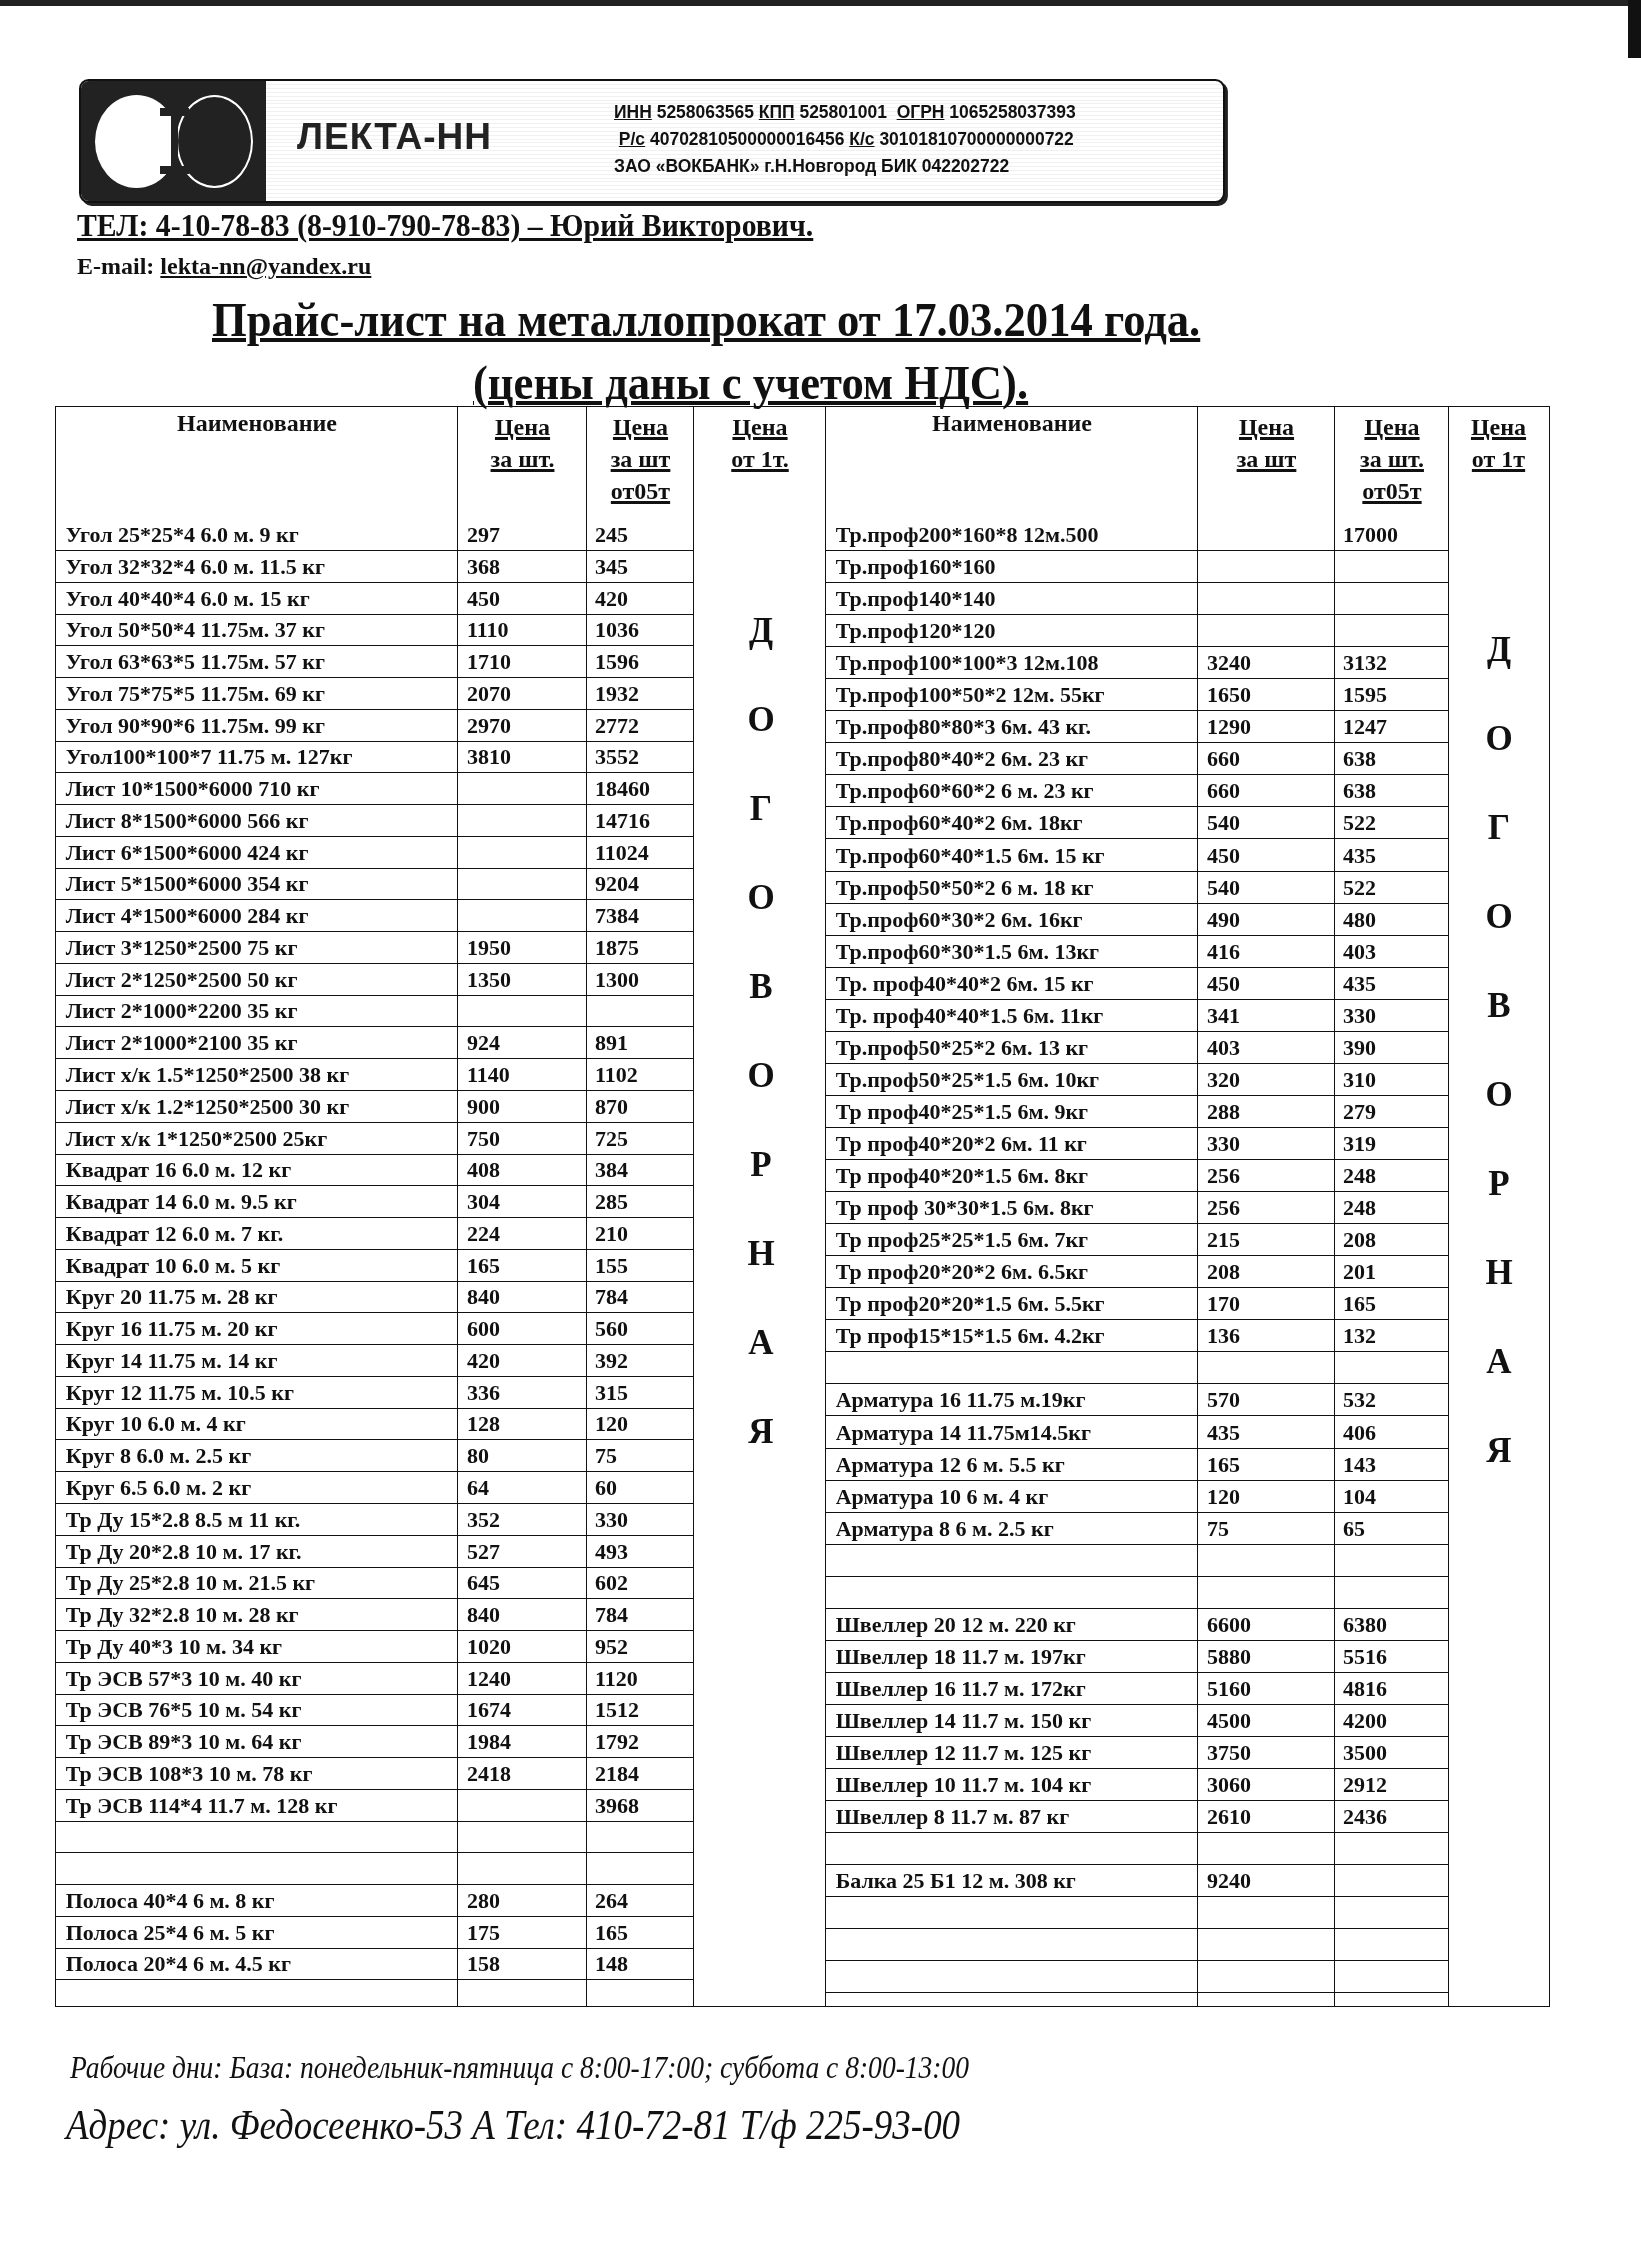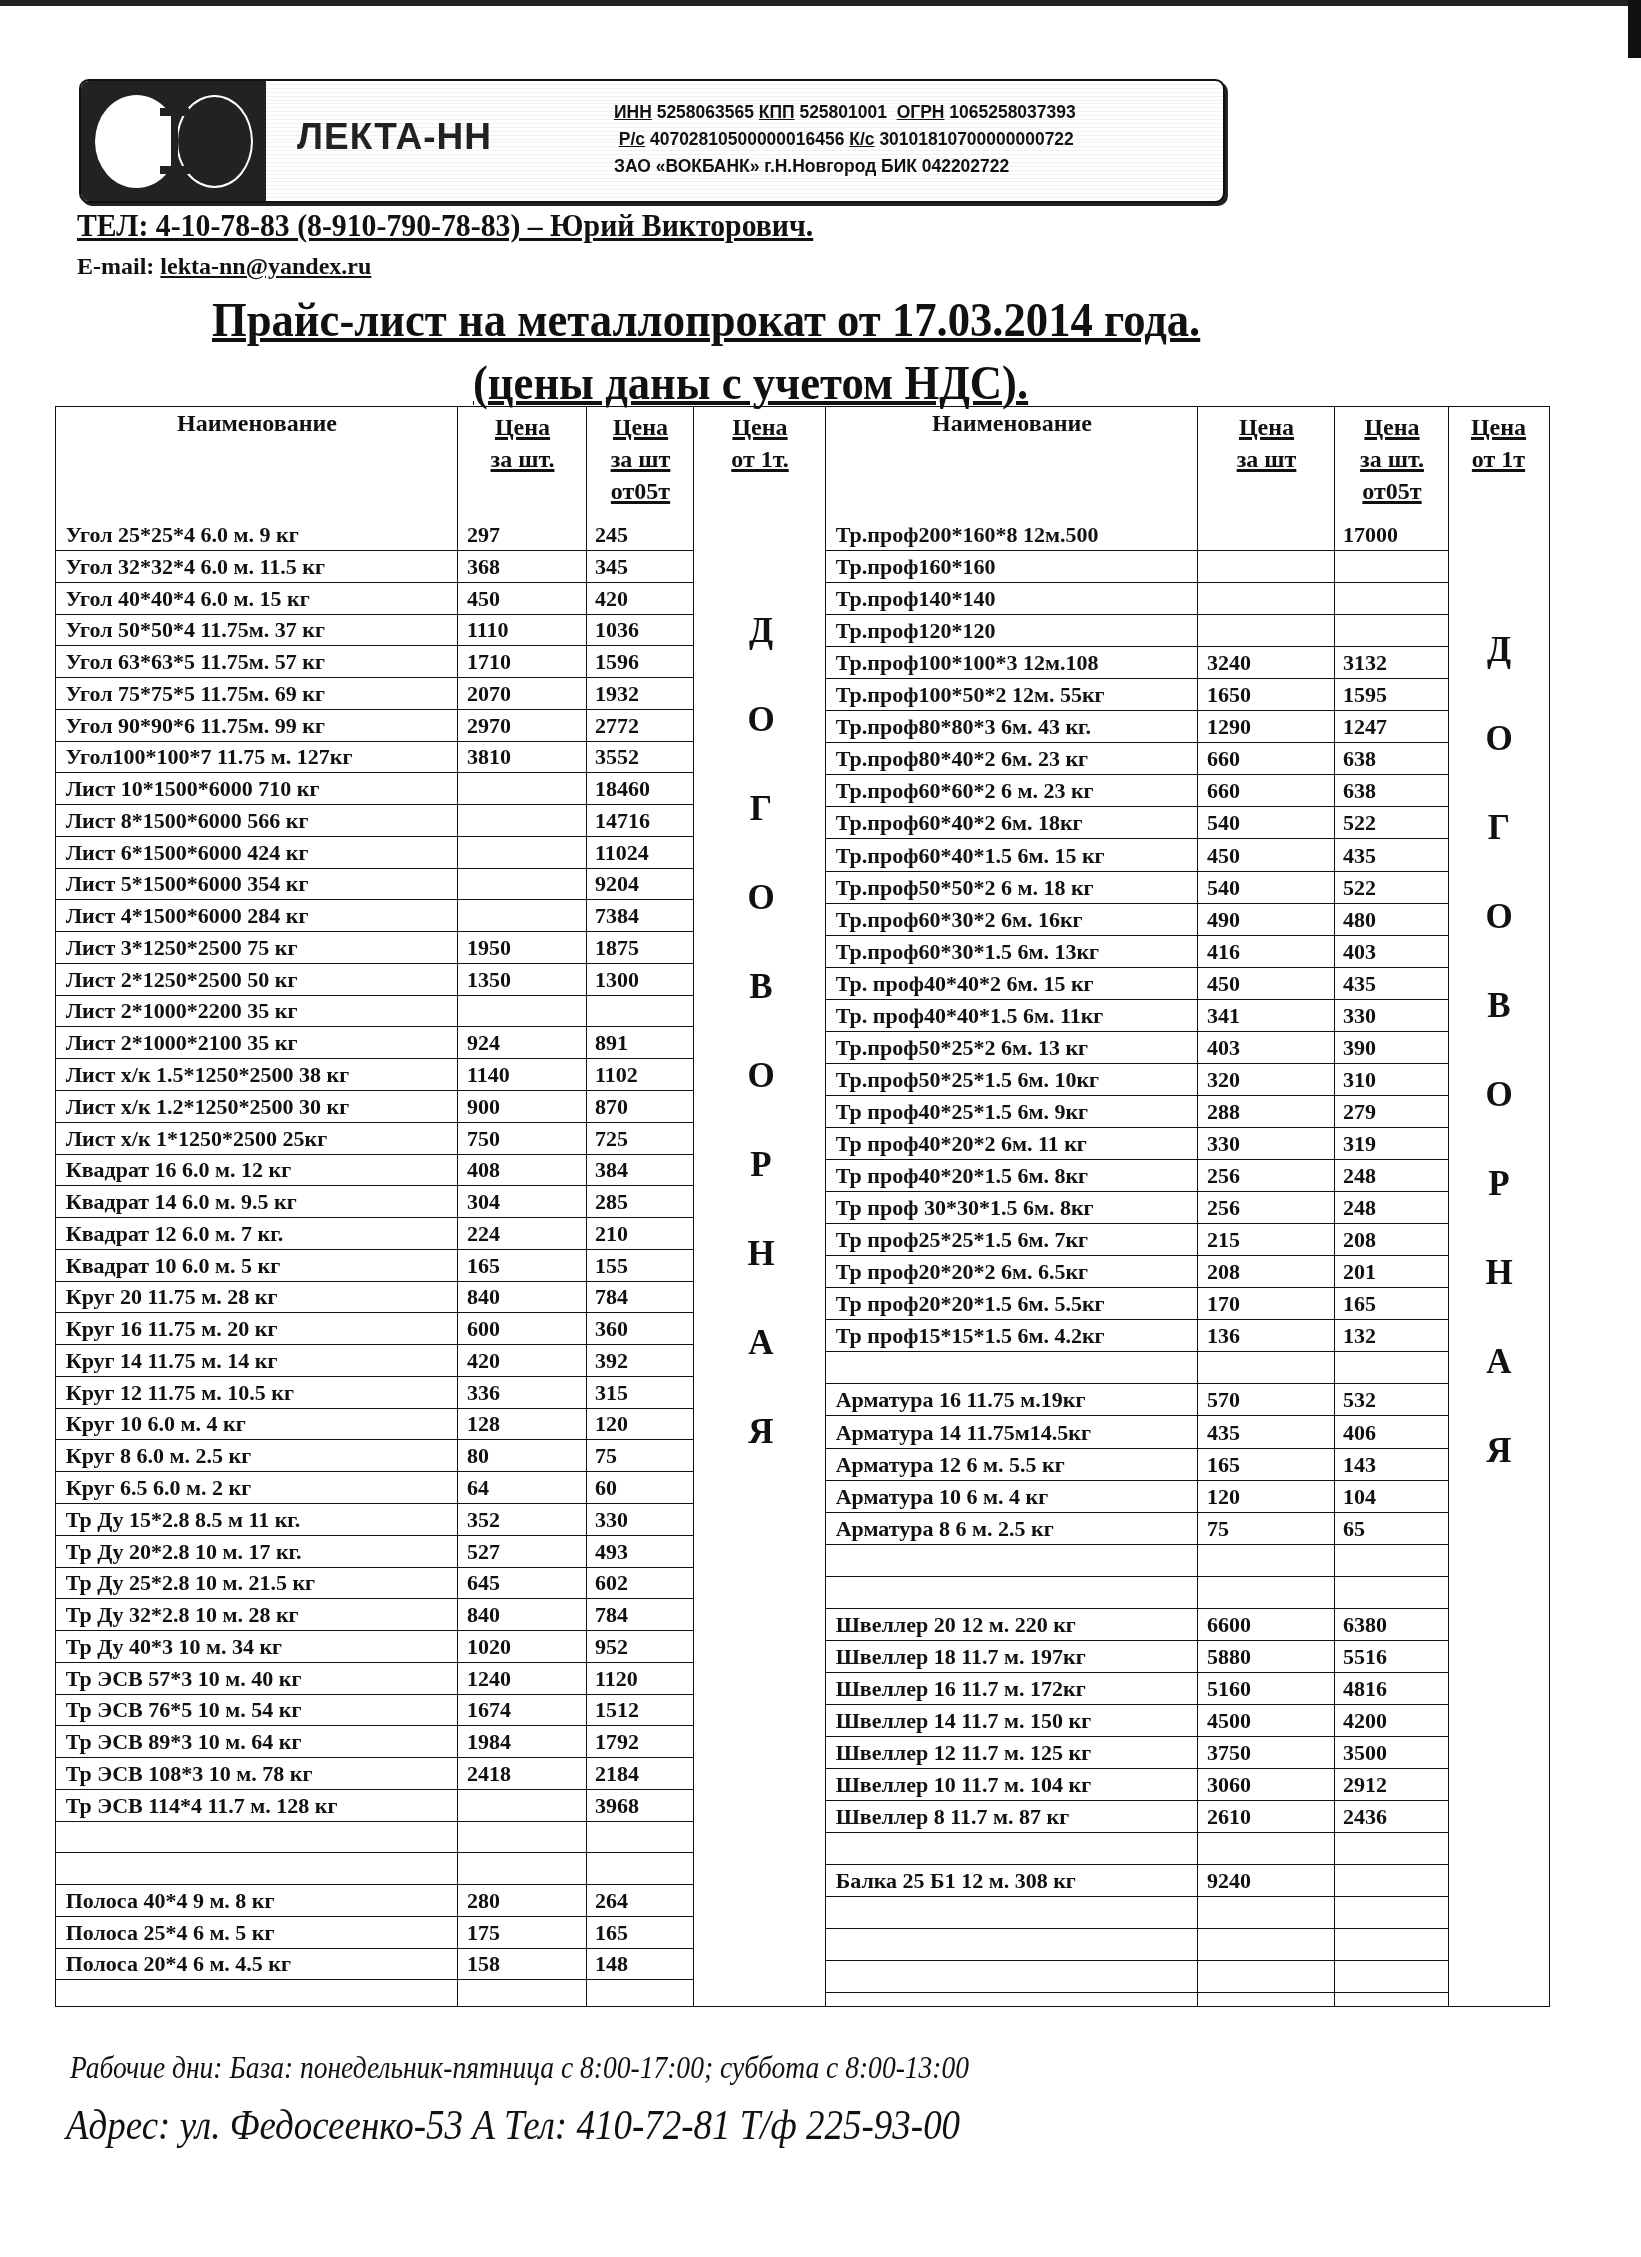--- a/index.html
+++ b/index.html
@@ -231,21 +231,21 @@
         <span style="left: 539px;">155</span>
       </div>
       <div class="row" style="top: 762px; width: 638px; height: 32px; line-height: 32px;">
         <span style="left: 9.7px;">Круг 20 11.75 м. 28 кг</span>
         <span style="left: 411px;">840</span>
         <span style="left: 539px;">784</span>
       </div>
       <div class="row" style="top: 794px; width: 638px; height: 32px; line-height: 32px;">
         <span style="left: 9.7px;">Круг 16  11.75 м. 20 кг</span>
         <span style="left: 411px;">600</span>
-        <span style="left: 539px;">360</span>
+        <span style="left: 539px;">560</span>
       </div>
       <div class="row" style="top: 826px; width: 638px; height: 32px; line-height: 32px;">
         <span style="left: 9.7px;">Круг 14  11.75 м. 14 кг</span>
         <span style="left: 411px;">420</span>
         <span style="left: 539px;">392</span>
       </div>
       <div class="row" style="top: 858px; width: 638px; height: 32px; line-height: 32px;">
         <span style="left: 9.7px;">Круг 12 11.75 м. 10.5 кг</span>
         <span style="left: 411px;">336</span>
         <span style="left: 539px;">315</span>
@@ -319,21 +319,21 @@
         <span style="left: 9.7px;"></span>
         <span style="left: 411px;"></span>
         <span style="left: 539px;"></span>
       </div>
       <div class="row" style="top: 1334px; width: 638px; height: 32px; line-height: 32px;">
         <span style="left: 9.7px;"></span>
         <span style="left: 411px;"></span>
         <span style="left: 539px;"></span>
       </div>
       <div class="row" style="top: 1366px; width: 638px; height: 32px; line-height: 32px;">
-        <span style="left: 9.7px;">Полоса 40*4  9 м.  8 кг</span>
+        <span style="left: 9.7px;">Полоса 40*4  6 м.  8 кг</span>
         <span style="left: 411px;">280</span>
         <span style="left: 539px;">264</span>
       </div>
       <div class="row" style="top: 1398px; width: 638px; height: 32px; line-height: 32px;">
         <span style="left: 9.7px;">Полоса 25*4  6 м.   5 кг</span>
         <span style="left: 411px;">175</span>
         <span style="left: 539px;">165</span>
       </div>
       <div class="row" style="top: 1429px; width: 638px; height: 32px; line-height: 32px;">
         <span style="left: 9.7px;">Полоса 20*4  6 м.  4.5 кг</span>

